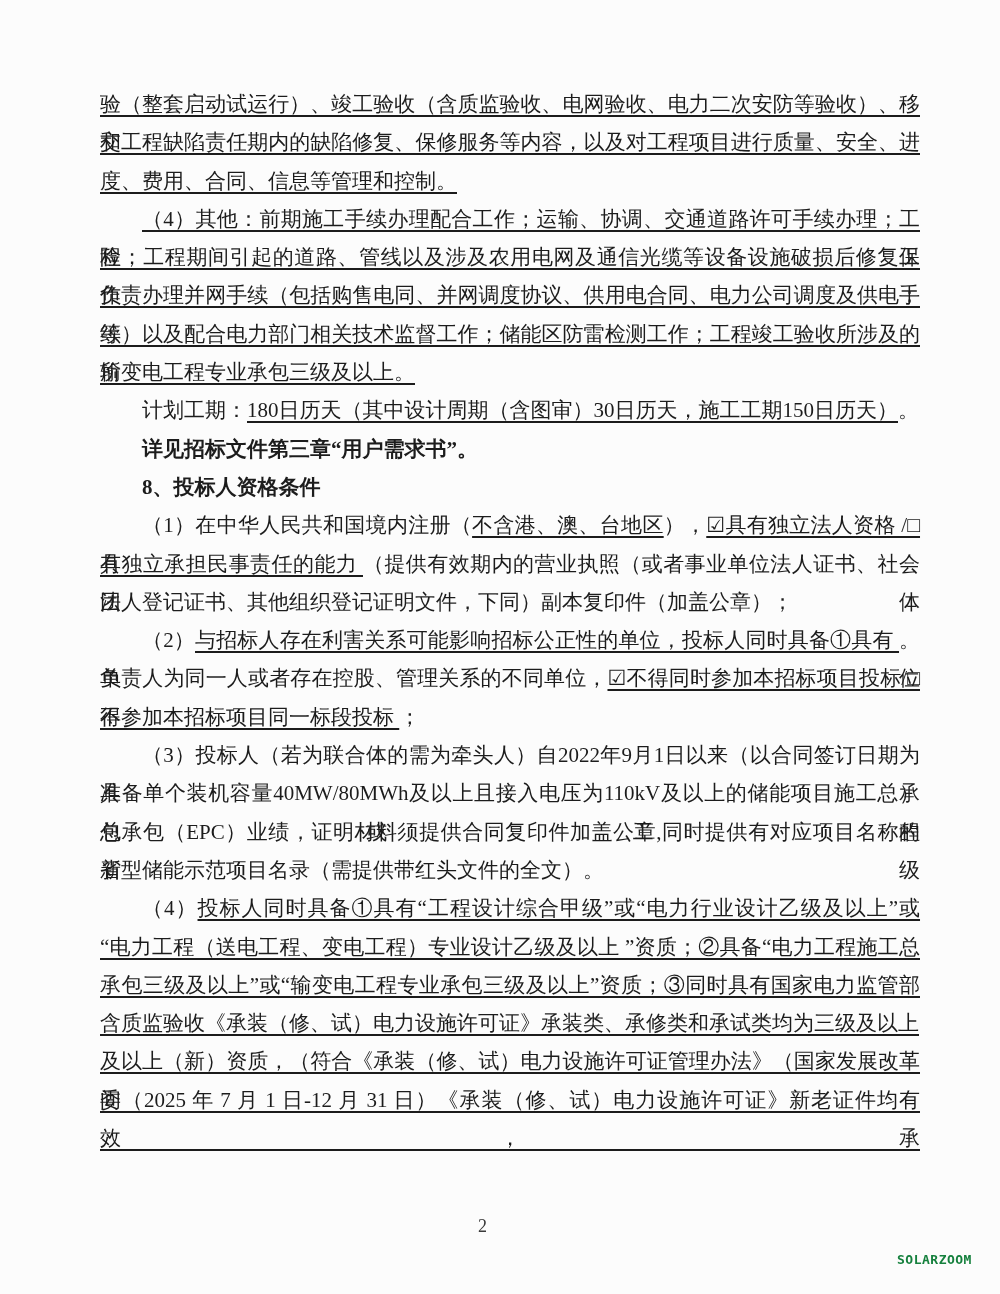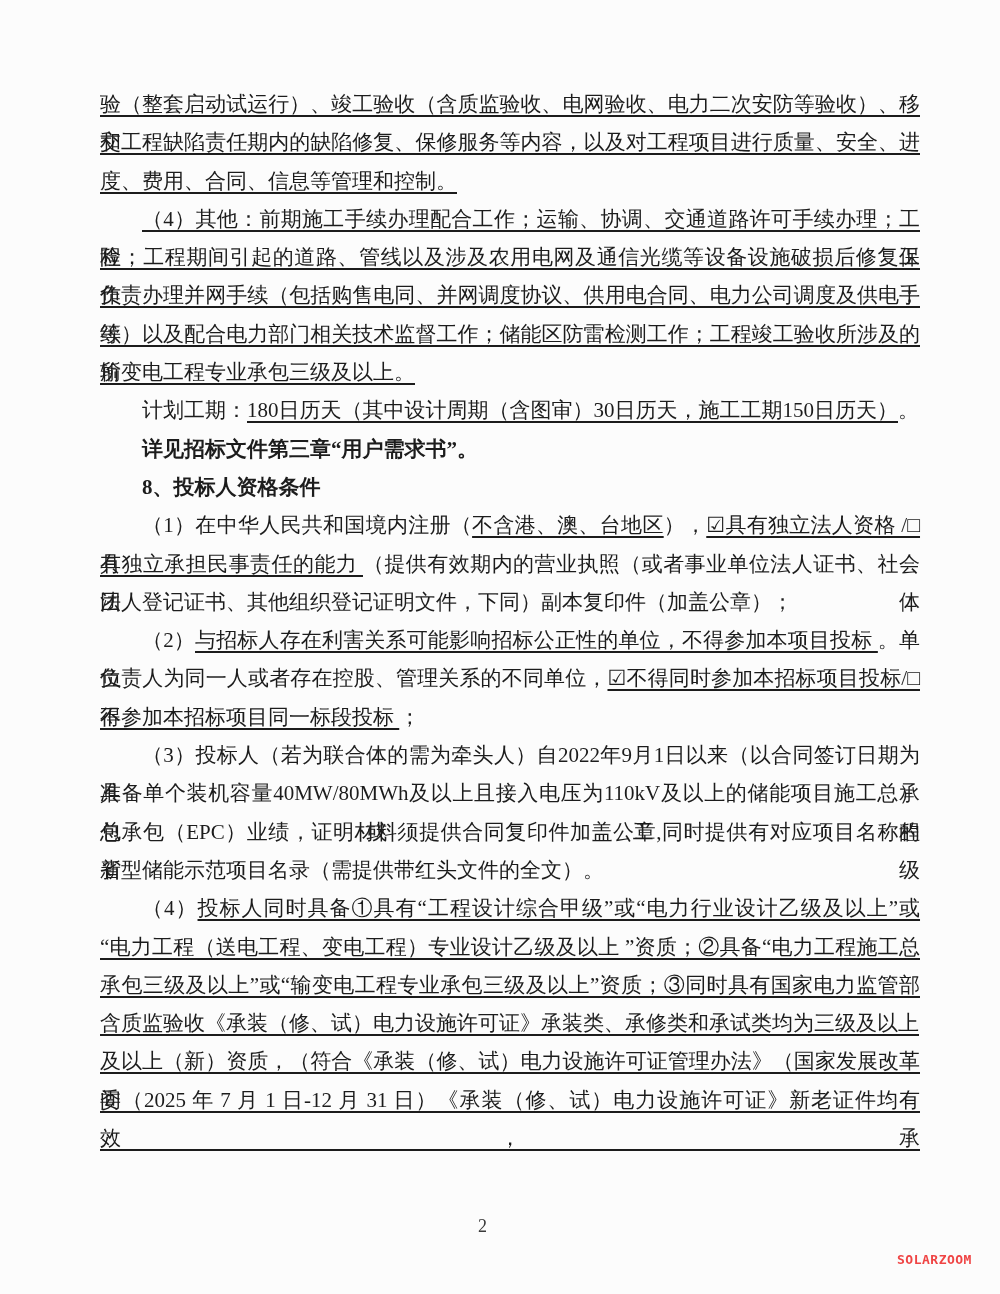--- a/index.html
+++ b/index.html
@@ -64,29 +64,29 @@
       <div class="line justify"><span class="seg-u ">险；工程期间引起的道路、管线以及涉及农用电网及通信光缆等设备设施破损后修复工作；</span></div>
       <div class="line justify"><span class="seg-u ">负责办理并网手续（包括购售电同、并网调度协议、供用电合同、电力公司调度及供电手续</span></div>
       <div class="line justify"><span class="seg-u ">等）以及配合电力部门相关技术监督工作；储能区防雷检测工作；工程竣工验收所涉及的所</span></div>
       <div class="line"><span class="seg-u ">输变电工程专业承包三级及以上。</span></div>
       <div class="line indent"><span class="">计划工期：</span><span class="seg-u ">180日历天（其中设计周期（含图审）30日历天，施工工期150日历天）</span><span class="">。</span></div>
       <div class="line indent"><span class="seg-b">详见招标文件第三章“用户需求书”。</span></div>
       <div class="line indent"><span class="seg-b">8、投标人资格条件</span></div>
       <div class="line indent justify"><span class="">（1）在中华人民共和国境内注册（</span><span class="seg-u ">不含港、澳、台地区</span><span class="">），</span><span class="seg-u ">☑具有独立法人资格 /□具</span></div>
       <div class="line justify"><span class="seg-u ">有独立承担民事责任的能力 </span><span class="">（提供有效期内的营业执照（或者事业单位法人证书、社会团体</span></div>
       <div class="line"><span class="">法人登记证书、其他组织登记证明文件，下同）副本复印件（加盖公章）；</span></div>
-      <div class="line indent justify"><span class="">（2）</span><span class="seg-u ">与招标人存在利害关系可能影响招标公正性的单位，不得参加本项目投标 </span><span class="">。单位</span></div>
+      <div class="line indent justify"><span class="">（2）</span><span class="seg-u ">与招标人存在利害关系可能影响招标公正性的单位，投标人同时具备①具有 </span><span class="">。单位</span></div>
       <div class="line justify"><span class="">负责人为同一人或者存在控股、管理关系的不同单位，</span><span class="seg-u ">☑不得同时参加本招标项目投标/□不</span></div>
       <div class="line"><span class="seg-u ">得参加本招标项目同一标段投标 </span><span class="">；</span></div>
       <div class="line indent justify"><span class="">（3）投标人（若为联合体的需为牵头人）自2022年9月1日以来（以合同签订日期为准）</span></div>
       <div class="line justify"><span class="">具备单个装机容量40MW/80MWh及以上且接入电压为110kV及以上的储能项目施工总承包或工程</span></div>
       <div class="line justify"><span class="">总承包（EPC）业绩，证明材料须提供合同复印件加盖公章,同时提供有对应项目名称的省级</span></div>
       <div class="line"><span class="">新型储能示范项目名录（需提供带红头文件的全文）。</span></div>
       <div class="line indent justify"><span class="">（4）</span><span class="seg-u ">投标人同时具备①具有“工程设计综合甲级”或“电力行业设计乙级及以上”或</span></div>
       <div class="line justify"><span class="seg-u ">“电力工程（送电工程、变电工程）专业设计乙级及以上 ”资质；②具备“电力工程施工总</span></div>
       <div class="line justify"><span class="seg-u ">承包三级及以上”或“输变电工程专业承包三级及以上”资质；③同时具有国家电力监管部</span></div>
       <div class="line"><span class="seg-u ">含质监验收《承装（修、试）电力设施许可证》承装类、承修类和承试类均为三级及以上</span></div>
       <div class="line justify"><span class="seg-u ">及以上（新）资质，（符合《承装（修、试）电力设施许可证管理办法》（国家发展改革委</span></div>
       <div class="line justify"><span class="seg-u ">间（2025 年 7 月 1 日-12 月 31 日）《承装（修、试）电力设施许可证》新老证件均有效，承</span></div>
     </div>
   <div class="page-number">2</div>
-  <div class="watermark" style="color: #ef4444;">SOLARZOOM</div>
+  <div class="watermark" style="color: #15803d;">SOLARZOOM</div>
 </div>
 
 </body></html>

